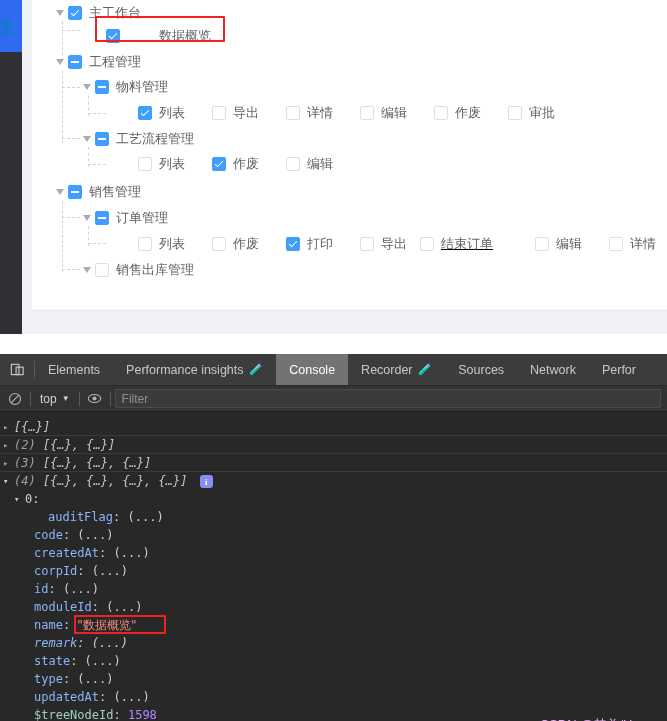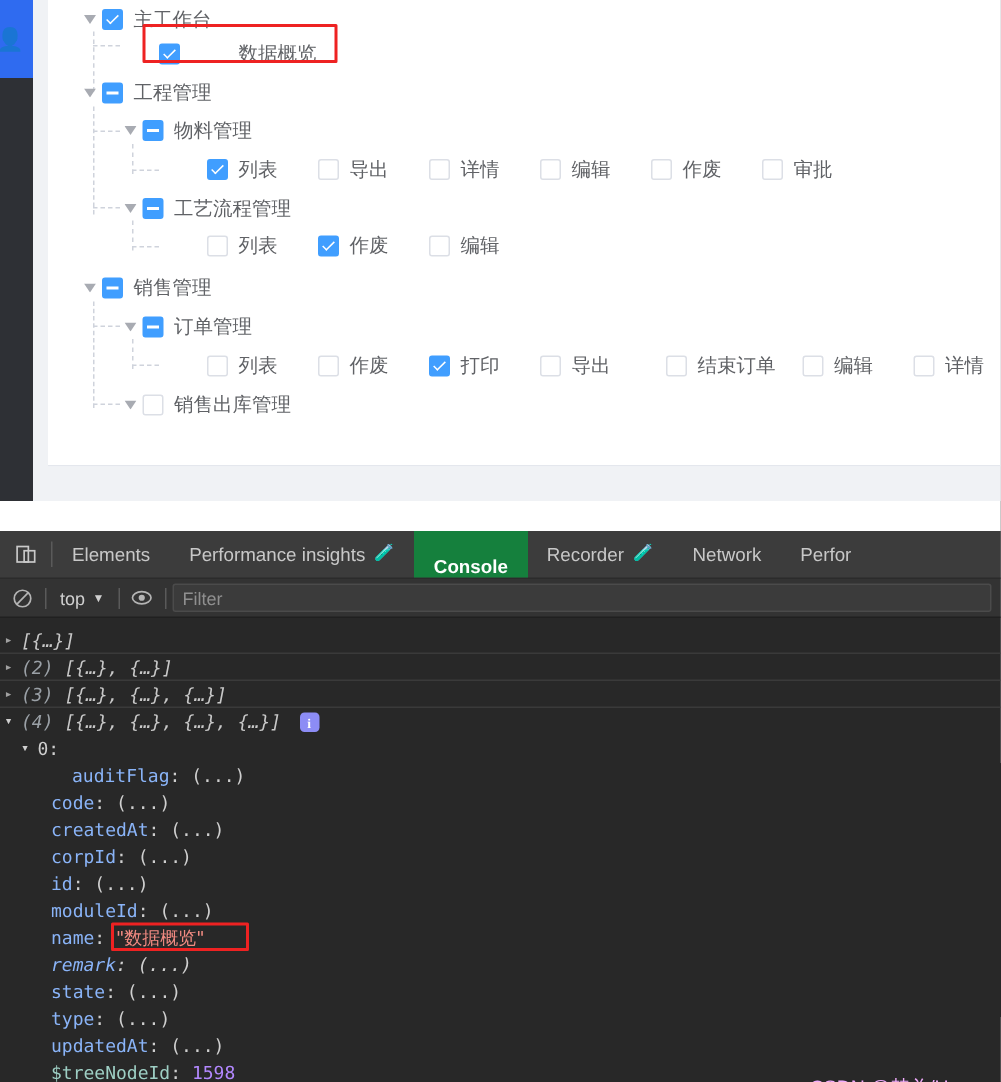--- a/index.html
+++ b/index.html
@@ -125,21 +125,21 @@
     color: #c9c9c9;
   }
   .tab-sep {
     width: 1px; margin: 7px 0; background: #5a5a5a; flex: 0 0 1px;
   }
   .dt-tab {
     display: flex; align-items: center; padding: 0 13px;
     color: #c8c8c8; font-size: 12.5px; white-space: nowrap;
     font-family: "Liberation Sans", "DejaVu Sans", sans-serif;
   }
-  .dt-tab.selected { background: #15803d; color: #ffffff; font-weight: bold; align-items: flex-end; }
+  .dt-tab.selected { background: #737373; color: #ffffff; font-weight: normal; }
   .flask {
     display: inline-block; margin-left: 6px; color: #d8d8d8;
     font-size: 11px; line-height: 1;
   }
 
   #dt-toolbar {
     position: absolute; left: 0; top: 32px; width: 667px; height: 26px;
     background: #333333;
     display: flex; align-items: center;
     border-bottom: 1px solid #202020;
@@ -372,21 +372,21 @@
         <span class="node-label">作废</span>
       </div>
       <div class="perm" style="left:254px;">
         <span class="cb checked"></span>
         <span class="node-label">打印</span>
       </div>
       <div class="perm" style="left:328px;">
         <span class="cb"></span>
         <span class="node-label">导出</span>
       </div>
-      <div class="perm" style="left:412px;">
+      <div class="perm" style="left:388px;text-decoration:underline;">
         <span class="cb"></span>
         <span class="node-label">结束订单</span>
       </div>
       <div class="perm" style="left:503px;">
         <span class="cb"></span>
         <span class="node-label">编辑</span>
       </div>
       <div class="perm" style="left:577px;">
         <span class="cb"></span>
         <span class="node-label">详情</span>
@@ -425,20 +425,23 @@
       <span class="flask">🧪</span>
     </div>
     <div class="dt-tab selected">
       <span>Console</span>
     </div>
     <div class="dt-tab">
       <span>Recorder</span>
       <span class="flask">🧪</span>
     </div>
     <div class="dt-tab">
+      <span>Sources</span>
+    </div>
+    <div class="dt-tab">
       <span>Network</span>
     </div>
     <div class="dt-tab">
       <span>Perfor</span>
     </div>
   </div>
 
   <div id="dt-toolbar">
     <div class="tb-icon">
       <svg width="14" height="14" viewBox="0 0 16 16">

